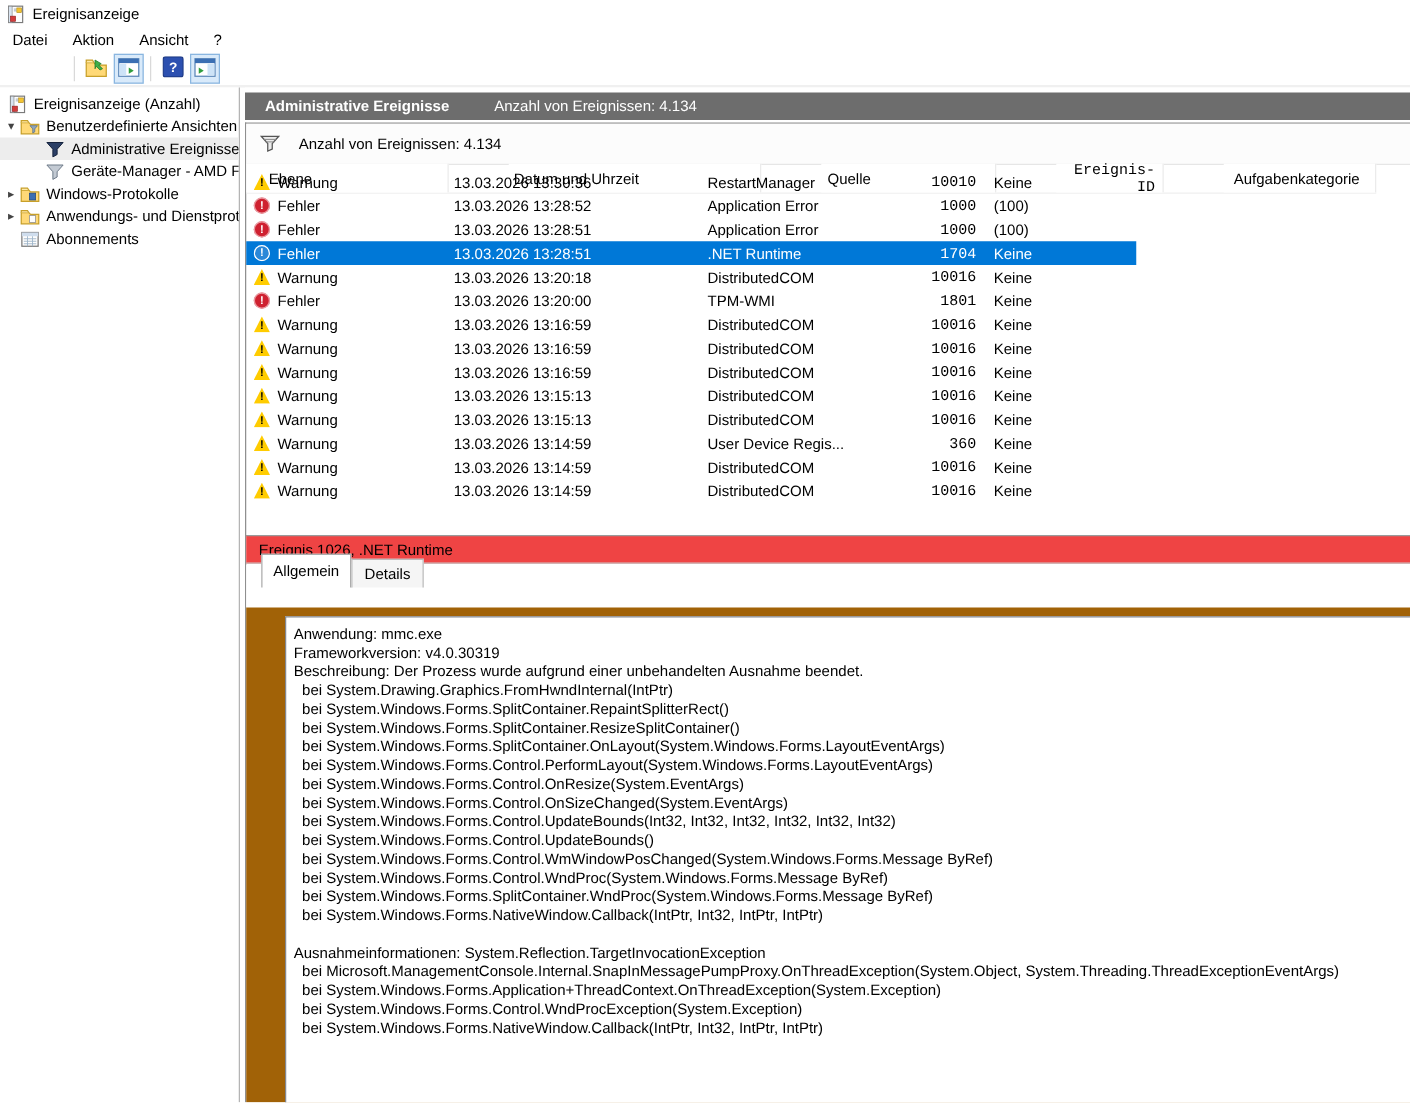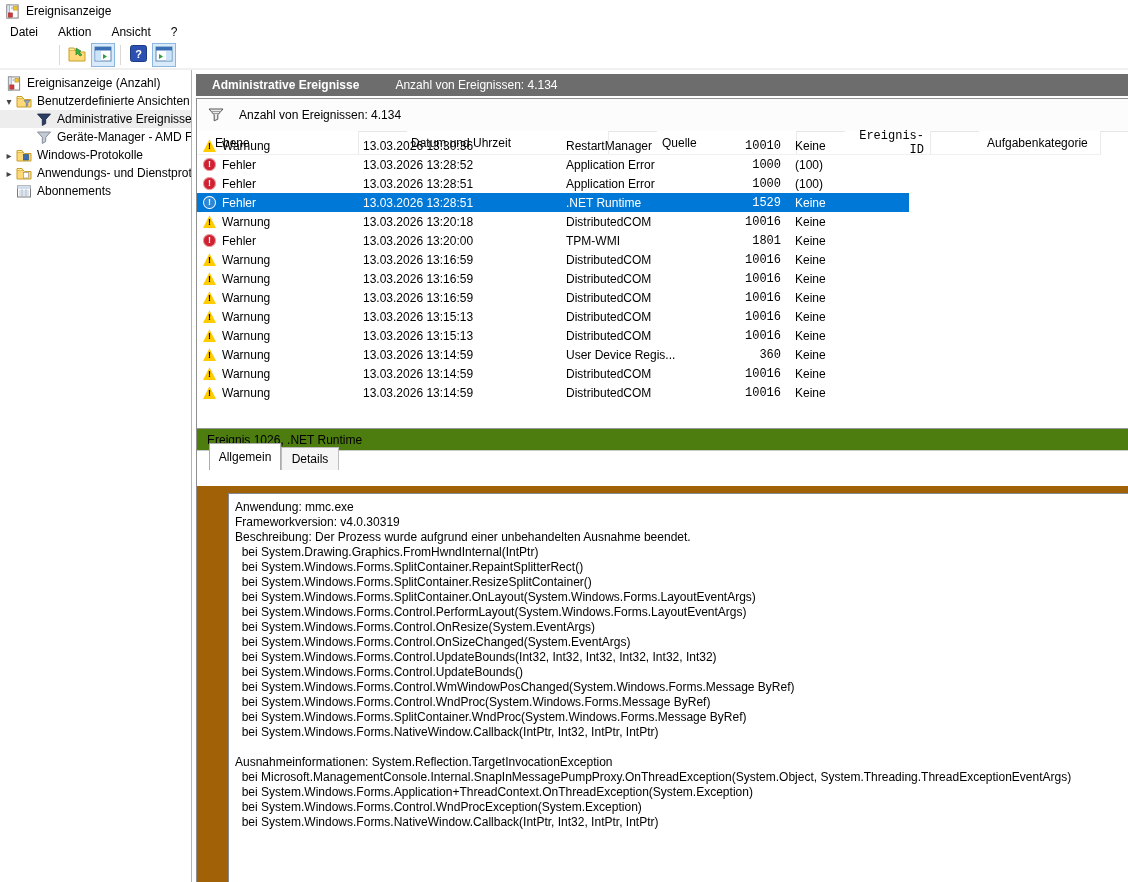--- a/index.html
+++ b/index.html
@@ -60,21 +60,21 @@
   .rc{box-sizing:border-box;overflow:hidden;white-space:nowrap;display:flex;align-items:center;height:19px;}
   .rc.c0{padding-left:6px;}
   .rc.c3{justify-content:flex-end;padding-right:6px;}
   .lvl-ico{width:13px;height:13px;margin-right:6px;flex:0 0 auto;position:relative;}
   .icon-warning{background:#ffcc00;clip-path:polygon(50% 2%,100% 100%,0 100%);}
   .icon-warning::after{content:"!";position:absolute;left:0;right:0;top:2px;bottom:0;text-align:center;font-weight:bold;font-size:9px;color:#000;}
   .icon-error{background:#cf2130;border-radius:50%;box-shadow:inset 0 0 0 1px rgba(255,255,255,.55);}
   .icon-error::after{content:"!";position:absolute;left:0;right:0;top:0;bottom:0;text-align:center;font-weight:bold;font-size:9px;line-height:13px;color:#fff;}
   .ev-row.selected .icon-error{background:#2b88d8;box-shadow:inset 0 0 0 1px #fff;}
 
-  .detail-strip{position:absolute;top:329px;left:0;right:0;height:23px;background:#4d7c0f;border-top:1px solid #9a9a9a;border-bottom:1px solid #c9c9c9;display:flex;align-items:center;padding-left:10px;box-sizing:border-box;}
+  .detail-strip{position:absolute;top:329px;left:0;right:0;height:23px;background:#ef4444;border-top:1px solid #9a9a9a;border-bottom:1px solid #c9c9c9;display:flex;align-items:center;padding-left:10px;box-sizing:border-box;}
 
   .tab-row{position:absolute;top:353px;left:0;right:0;height:34px;background:#fff;}
   .tab{position:absolute;bottom:16px;box-sizing:border-box;display:flex;align-items:center;justify-content:center;cursor:default;}
   .tab.active{left:12px;width:72px;height:27px;background:#fff;border:1px solid #acacac;border-bottom:none;z-index:2;}
   .tab.inactive{left:84px;width:58px;height:23px;background:#f5f5f5;border:1px solid #bdbdbd;border-bottom:none;}
 
   .tab-content{position:absolute;top:387px;left:0;right:0;bottom:0;background:#a16207;}
   .desc-box{position:absolute;left:31px;top:7px;right:-2px;bottom:-2px;border:1px solid #828790;background:#fff;padding:6px 0 0 6px;overflow:hidden;}
   .desc-line{height:15px;line-height:15px;white-space:pre;font-size:12px;}
 </style>
@@ -274,21 +274,21 @@
             <div class="rc c3">1000</div>
             <div class="rc c4">(100)</div>
           </div>
           <div class="ev-row selected">
             <div class="rc c0">
               <span class="lvl-ico icon-error"></span>
               <span>Fehler</span>
             </div>
             <div class="rc c1">13.03.2026 13:28:51</div>
             <div class="rc c2">.NET Runtime</div>
-            <div class="rc c3">1529</div>
+            <div class="rc c3">1704</div>
             <div class="rc c4">Keine</div>
           </div>
           <div class="ev-row">
             <div class="rc c0">
               <span class="lvl-ico icon-warning"></span>
               <span>Warnung</span>
             </div>
             <div class="rc c1">13.03.2026 13:20:18</div>
             <div class="rc c2">DistributedCOM</div>
             <div class="rc c3">10016</div>

